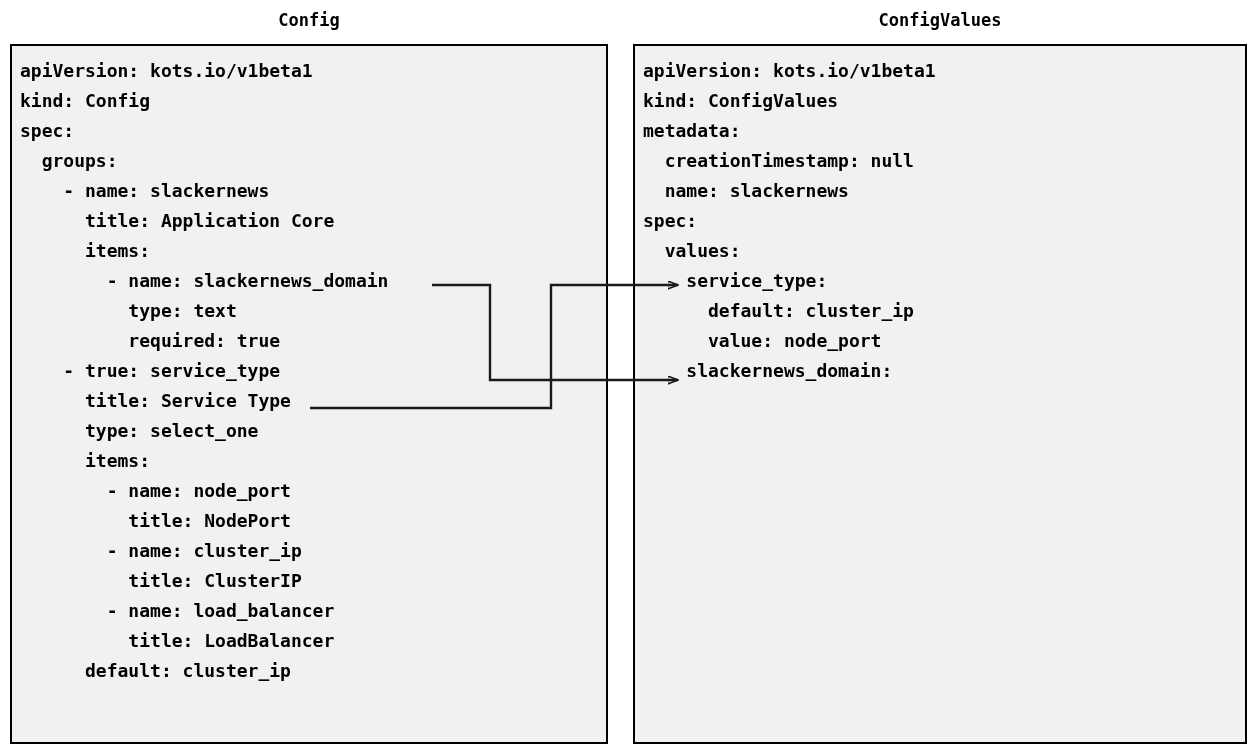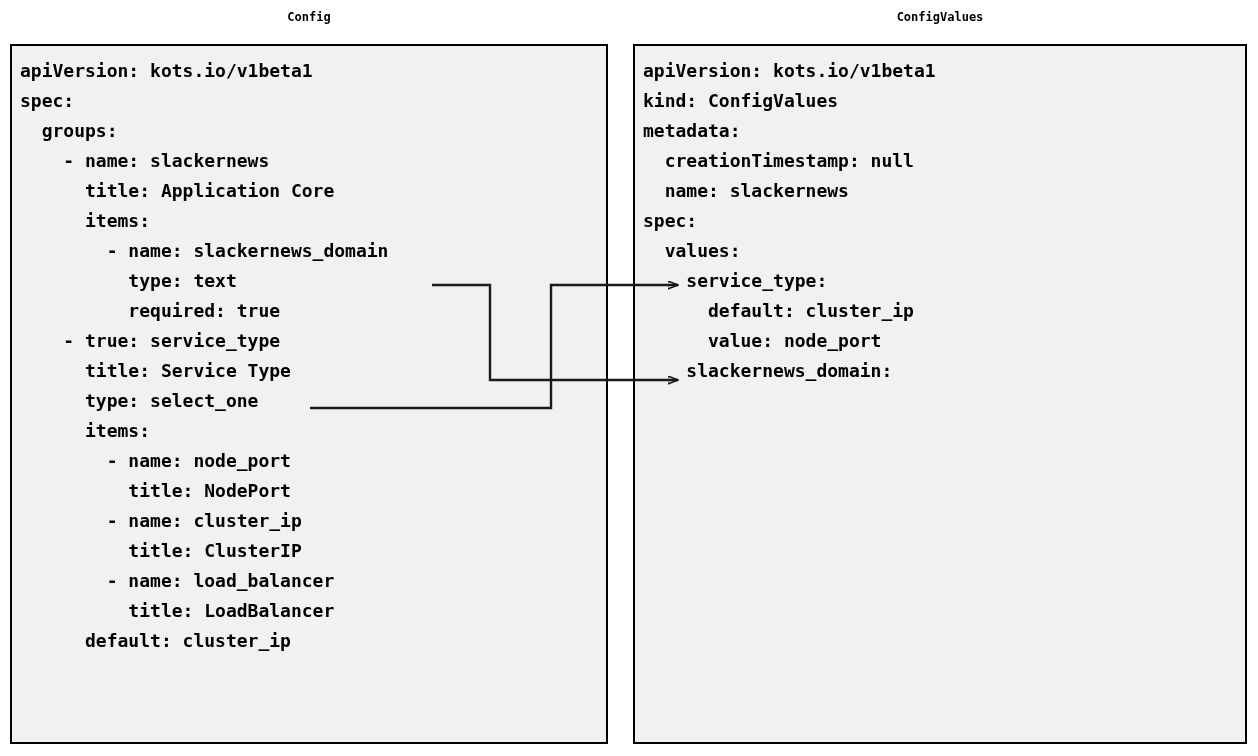--- a/index.html
+++ b/index.html
@@ -16,21 +16,21 @@
   }
   #canvas {
     position: absolute;
     left: 0; top: 0;
     width: 1258px;
     height: 756px;
   }
   .panel-title {
     position: absolute;
     font-family: "DejaVu Sans Mono", "Liberation Mono", monospace;
-    font-size: 12px;
+    font-size: 17px;
     font-weight: bold;
     color: #000000;
     text-align: center;
     white-space: nowrap;
     letter-spacing: 0px;
   }
   #title-config  { left: 10px;  top: 10px; width: 598px; }
   #title-values  { left: 633px; top: 10px; width: 614px; }
 
   .panel {
@@ -71,20 +71,21 @@
 </head>
 <body>
 
 <div id="canvas">
 
   <div class="panel-title" id="title-config">Config</div>
 
   <div class="panel" id="panel-config">
     <div class="code" id="code-config">
         <div class="code-line">apiVersion: kots.io/v1beta1</div>
+        <div class="code-line">kind: Config</div>
         <div class="code-line">spec:</div>
         <div class="code-line">  groups:</div>
         <div class="code-line">    - name: slackernews</div>
         <div class="code-line">      title: Application Core</div>
         <div class="code-line">      items:</div>
         <div class="code-line">        - name: slackernews_domain</div>
         <div class="code-line">          type: text</div>
         <div class="code-line">          required: true</div>
         <div class="code-line">    - true: service_type</div>
         <div class="code-line">      title: Service Type</div>

